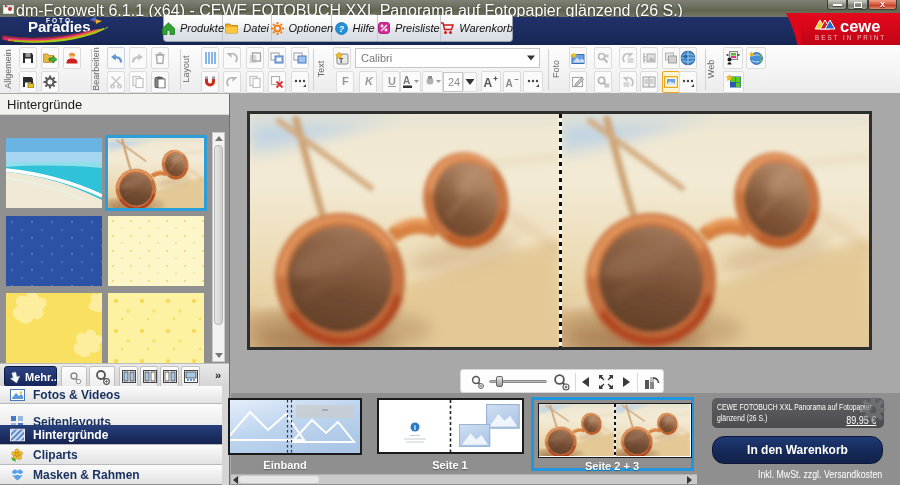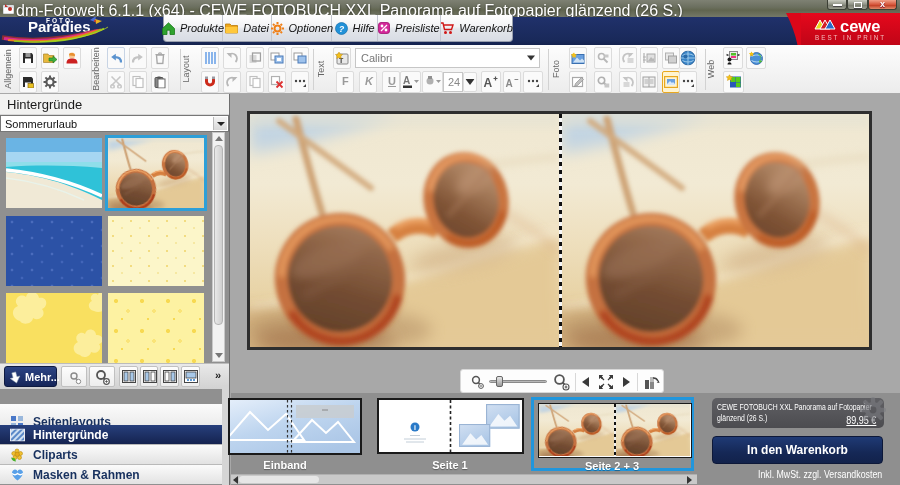--- a/index.html
+++ b/index.html
@@ -78,21 +78,21 @@
   border:1px solid #d8d8d8; border-radius:3px; }
 
 
 #filmstrip { position:absolute; left:231px; top:393px; width:669px; height:92px; background:#8f8f8f; }
 .pglabel { position:absolute; color:#fff; font-weight:bold; font-size:11px; text-align:center; text-shadow:0 1px 1px rgba(0,0,0,.35); }
 .spthumb { position:absolute; background:#fff; border:2px solid #1a1a1a; }
 #selbox { position:absolute; left:300px; top:4px; width:163px; height:74px; border:3px solid #2196dc; }
 #hscroll { position:absolute; left:0; top:81px; width:466px; height:10px; background:#c9c9c9; border-top:1px solid #b0b0b0; }
 #hscroll .hh { position:absolute; left:8px; top:1px; width:80px; height:7px; background:#e6e6e6; border-radius:4px; }
 #infobox { position:absolute; left:481px; top:5px; width:172px; height:30px; background:linear-gradient(180deg,#606064,#4c4c50); border-radius:5px; color:#fff; }
-#cartbtn { position:absolute; left:481px; top:43px; width:171px; height:28px; border-radius:4px;
+#cartbtn { position:absolute; left:481px; top:43px; width:171px; height:28px; border-radius:12px;
   background:linear-gradient(180deg,#1f3a75,#152856 60%,#12224b); border:1px solid #0d1838; color:#fff; font-weight:bold; font-size:12px; text-align:center; line-height:27px; }
 #mwst { position:absolute; right:18px; top:76px; color:#fff; font-size:10px; transform:scaleX(.88); transform-origin:100% 0; }
 </style>
 </head>
 <body>
 <div id="app">
 
   <div id="titlebar">
     <svg id="appico" viewBox="0 0 11 11">
         <rect x="0" y="2" width="11" height="9" rx="1" fill="#d8dce0"></rect>
@@ -487,24 +487,20 @@
           <rect x="10" y="8" width="4.5" height="4.5" fill="#58cc18"></rect>
           <path d="M3.5,0 l1.1,2 2.2,.3 -1.6,1.5 .4,2.2 -2.1,-1.1 -2.1,1.1 .4,-2.2 L.2,2.3 l2.2,-.3 z" fill="#f4c018" stroke="#c89010" stroke-width=".4"></path>
         </svg>
       </div>
   </div>
 
   <div id="sidebar">
     <div id="sbhead">
         <span>Hintergründe</span>
       </div>
-    <div id="sbcombo">
-        <span>Sommerurlaub</span>
-        <div class="dd"></div>
-      </div>
     <div id="thumbs">
       <div class="thumb" style="left:6px;top:44px"><svg width="96" height="70">
             <use href="#beach"></use>
           </svg></div>
       <div class="thumb" style="left:108px;top:44px;outline:3px solid #2d9fd8"><svg width="96" height="70" viewBox="0 0 309 226" preserveAspectRatio="none">
             <use href="#sunpage"></use>
           </svg></div>
       <div class="thumb" style="left:6px;top:122px;background:#2c52a6;background-image:radial-gradient(circle 2.6px at 6px 6px,#4a6cbd 60%,transparent 61%),radial-gradient(circle 2.6px at 16px 14px,#4265b9 60%,transparent 61%);background-size:20px 16px"></div>
       <div class="thumb" style="left:108px;top:122px;background:#fcf6c9;background-image:radial-gradient(circle 2.4px at 5px 5px,#f2dc80 60%,transparent 61%),radial-gradient(circle 2px at 14px 12px,#f6e8a2 60%,transparent 61%);background-size:18px 15px"></div>
       <div class="thumb" style="left:6px;top:199px"><svg width="96" height="70" viewBox="0 0 96 70">
@@ -568,20 +564,28 @@
       <div class="lbtn" style="left:181px;width:19px">
           <svg style="position:absolute;left:2px;top:3px" width="14" height="13" viewBox="0 0 14 13">
             <rect x=".5" y=".5" width="13" height="12" fill="#fff" stroke="#444" stroke-width="1"></rect>
             <rect x="2" y="2" width="10" height="6" fill="#a8c8e8" stroke="#444" stroke-width=".8"></rect>
             <path d="M3,10 h2 M6,10 h2 M9,10 h2" stroke="#2a7ac8" stroke-width="1.5"></path>
           </svg>
         </div>
       <span style="position:absolute;left:215px;top:5px;font-size:11px;font-weight:bold;color:#222">»</span>
     </div>
     <div id="catlist">
+      <div class="cat" style="top:0;height:18px">
+          <svg width="15" height="12" viewBox="0 0 15 12">
+            <rect x=".5" y=".5" width="14" height="11" fill="#fff" stroke="#4a78b8" stroke-width="1"></rect>
+            <path d="M2,9 L6,4 L9,7 L11,5 L13,7 V10 H2 Z" fill="#5a9ad8"></path>
+            <circle cx="11" cy="3.5" r="1.2" fill="#e8c030"></circle>
+          </svg>
+          <span>Fotos &amp; Videos</span>
+        </div>
       <div class="cat" style="top:18px;height:37px">
           <svg width="14" height="14" viewBox="0 0 14 14">
             <rect x="1" y="1" width="5" height="5" fill="#4a78c8"></rect>
             <rect x="8" y="1" width="5" height="5" fill="#9ab8dc"></rect>
             <rect x="1" y="8" width="5" height="5" fill="#9ab8dc"></rect>
             <rect x="8" y="8" width="5" height="5" fill="#4a78c8"></rect>
           </svg>
           <span>Seitenlayouts</span>
         </div>
       <div class="cat sel" style="top:39px;height:20px">

